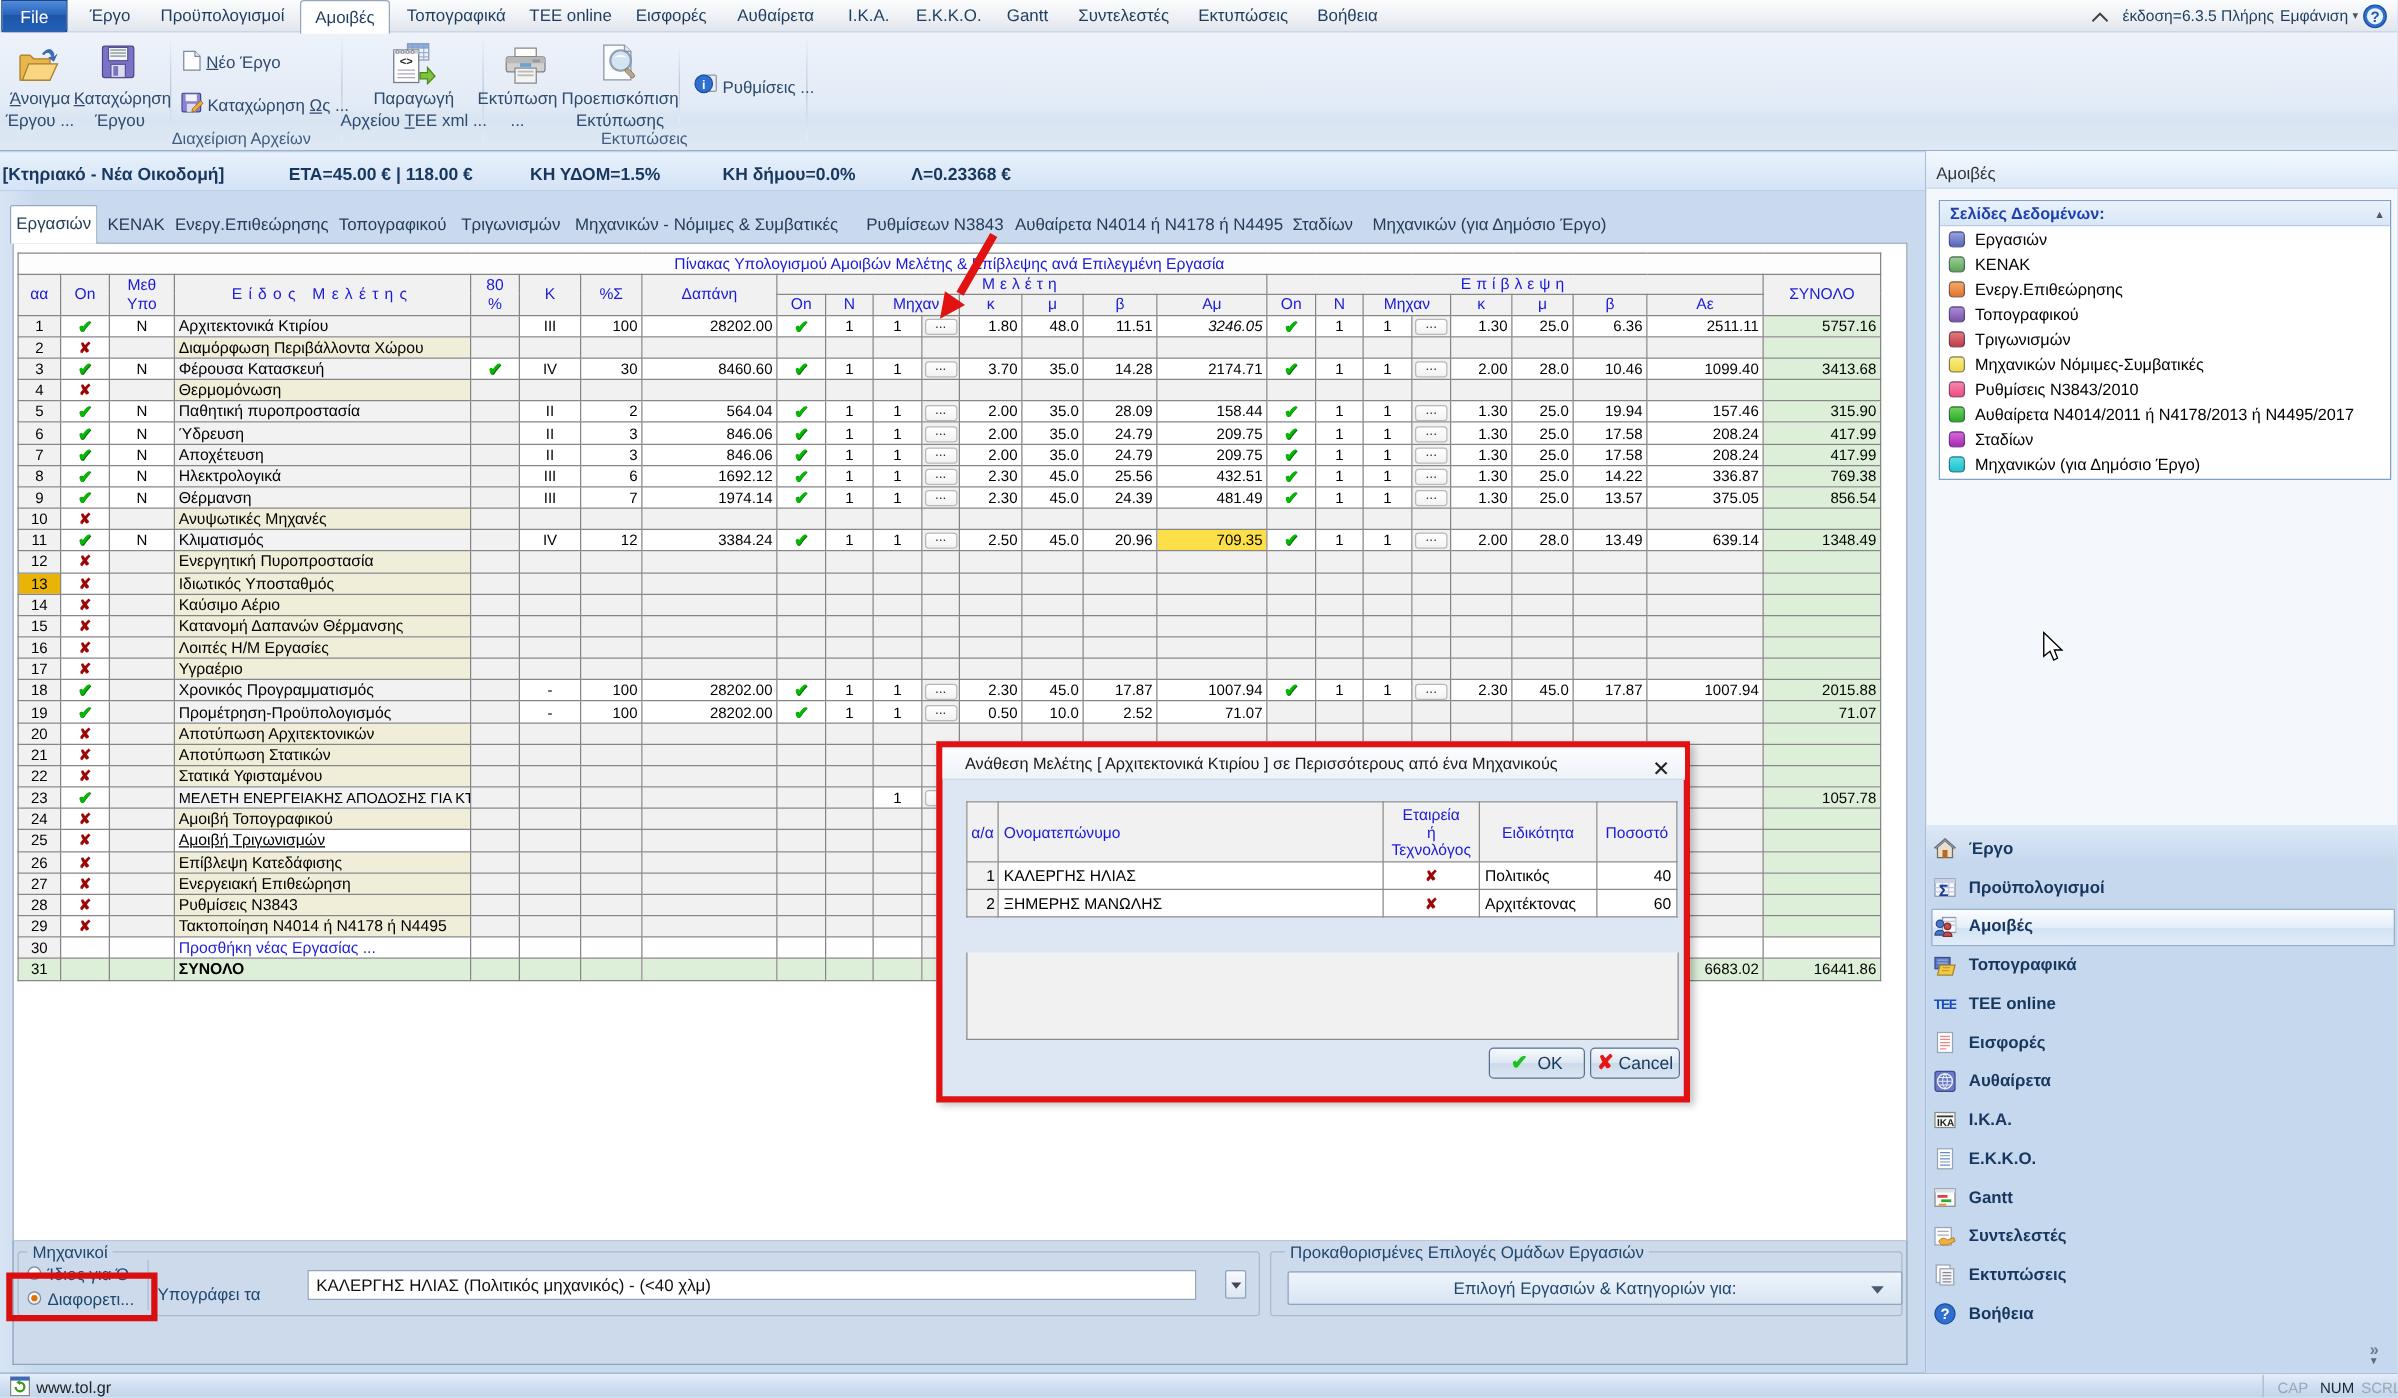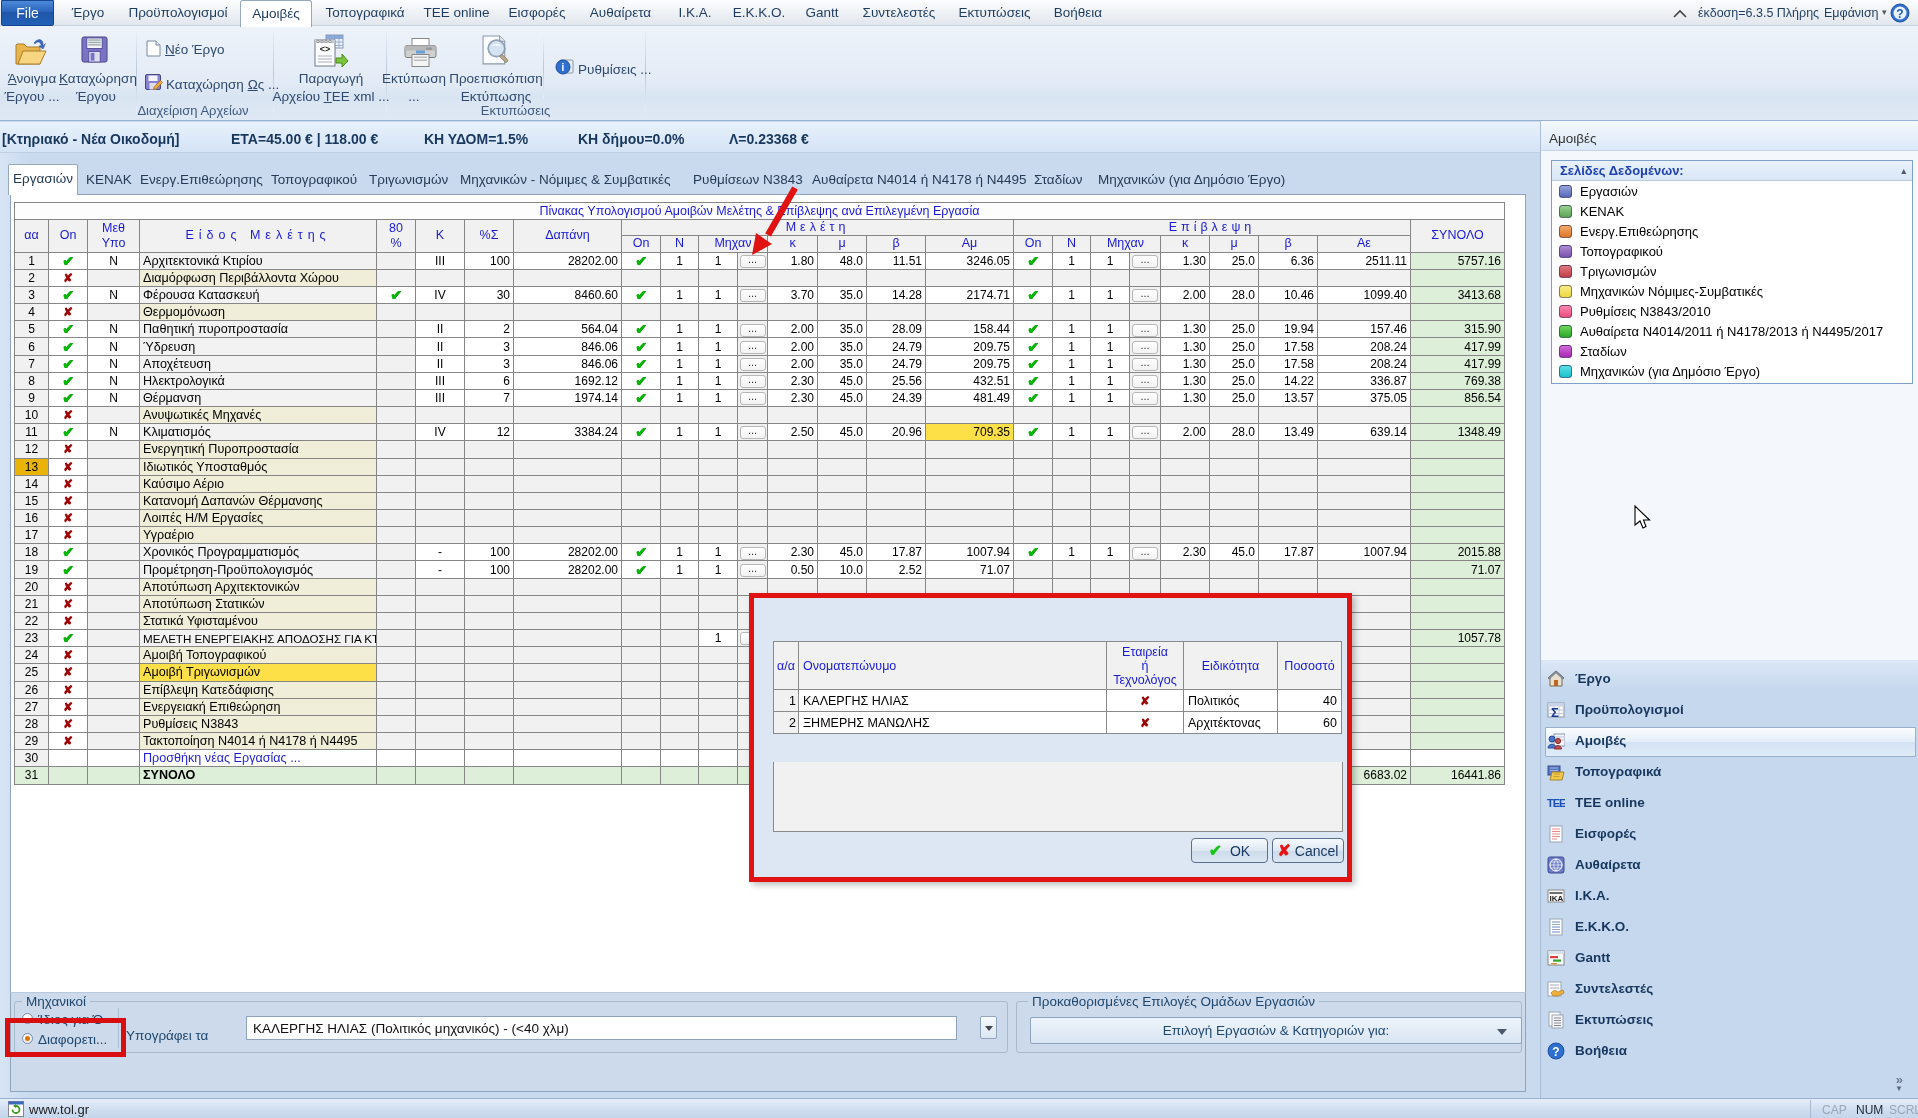--- a/index.html
+++ b/index.html
@@ -290,21 +290,21 @@
         <td class="ctr" style="background:#ffffff;">III</td>
         <td class="num" style="background:#ffffff;">100</td>
         <td class="num" style="background:#ffffff;">28202.00</td>
         <td class="ctr" style="background:#ffffff;"><span class="ck">✔</span></td>
         <td class="ctr" style="background:#ffffff;">1</td>
         <td class="ctr" style="background:#ffffff;">1</td>
         <td class="ctr" style="background:#f1f1f1;"><span class="dots">...</span></td>
         <td class="num" style="background:#ffffff;">1.80</td>
         <td class="num" style="background:#ffffff;">48.0</td>
         <td class="num" style="background:#ffffff;">11.51</td>
-        <td class="num" style="background:#ffffff;">3246.05</td>
+        <td class="num" style="background:#ffffff;font-style:italic;">3246.05</td>
         <td class="ctr" style="background:#ffffff;"><span class="ck">✔</span></td>
         <td class="ctr" style="background:#ffffff;">1</td>
         <td class="ctr" style="background:#ffffff;">1</td>
         <td class="ctr" style="background:#f1f1f1;"><span class="dots">...</span></td>
         <td class="num" style="background:#ffffff;">1.30</td>
         <td class="num" style="background:#ffffff;">25.0</td>
         <td class="num" style="background:#ffffff;">6.36</td>
         <td class="num" style="background:#ffffff;">2511.11</td>
         <td class="num" style="background:#ddefd9;">5757.16</td>
       </tr>
@@ -926,21 +926,21 @@
         <td class="num" style="background:#f1f1f1;"></td>
         <td class="num" style="background:#f1f1f1;"></td>
         <td class="num" style="background:#f1f1f1;"></td>
         <td class="num" style="background:#f1f1f1;"></td>
         <td class="num" style="background:#ddefd9;"></td>
       </tr>
 <tr>
         <td class="ctr" style="background:#f1f1f1;">25</td>
         <td class="ctr" style="background:#ffffff;"><span class="xk">✘</span></td>
         <td class="ctr" style="background:#f1f1f1;"></td>
-        <td class="nm" style="background:#fde047;">Αμοιβή Τριγωνισμών</td>
+        <td class="nm" style="background:#ffffff;text-decoration:underline;">Αμοιβή Τριγωνισμών</td>
         <td class="ctr" style="background:#f1f1f1;"></td>
         <td class="ctr" style="background:#f1f1f1;"></td>
         <td class="num" style="background:#f1f1f1;"></td>
         <td class="num" style="background:#f1f1f1;"></td>
         <td class="ctr" style="background:#f1f1f1;"></td>
         <td class="ctr" style="background:#f1f1f1;"></td>
         <td class="ctr" style="background:#f1f1f1;"></td>
         <td class="ctr" style="background:#f1f1f1;"></td>
         <td class="num" style="background:#f1f1f1;"></td>
         <td class="num" style="background:#f1f1f1;"></td>
@@ -1324,20 +1324,21 @@
   </div>
 <div class="nitem" style="left:1540px;top:1036px">
     <svg class="nicon" style="left:7px" width="18" height="18" viewBox="0 0 18 18">
       <circle cx="9" cy="9" r="8" fill="#2f6fd0" stroke="#1d4fa0"></circle>
       <text x="9" y="13.5" font-size="12" font-weight="bold" fill="#fff" text-anchor="middle">?</text>
     </svg>
     <span class="txt">Βοήθεια</span>
   </div>
 
 <div id="dlg">
+ <div id="dlgtitle">Ανάθεση Μελέτης [ Αρχιτεκτονικά Κτιρίου ] σε Περισσότερους από ένα Μηχανικούς<span id="dlgx">✕</span></div>
  <table id="dtbl">
   <colgroup>
         <col style="width:25px">
         <col style="width:308px">
         <col style="width:77px">
         <col style="width:94px">
         <col style="width:64px">
       </colgroup>
   <tbody>
         <tr style="height:48px">

